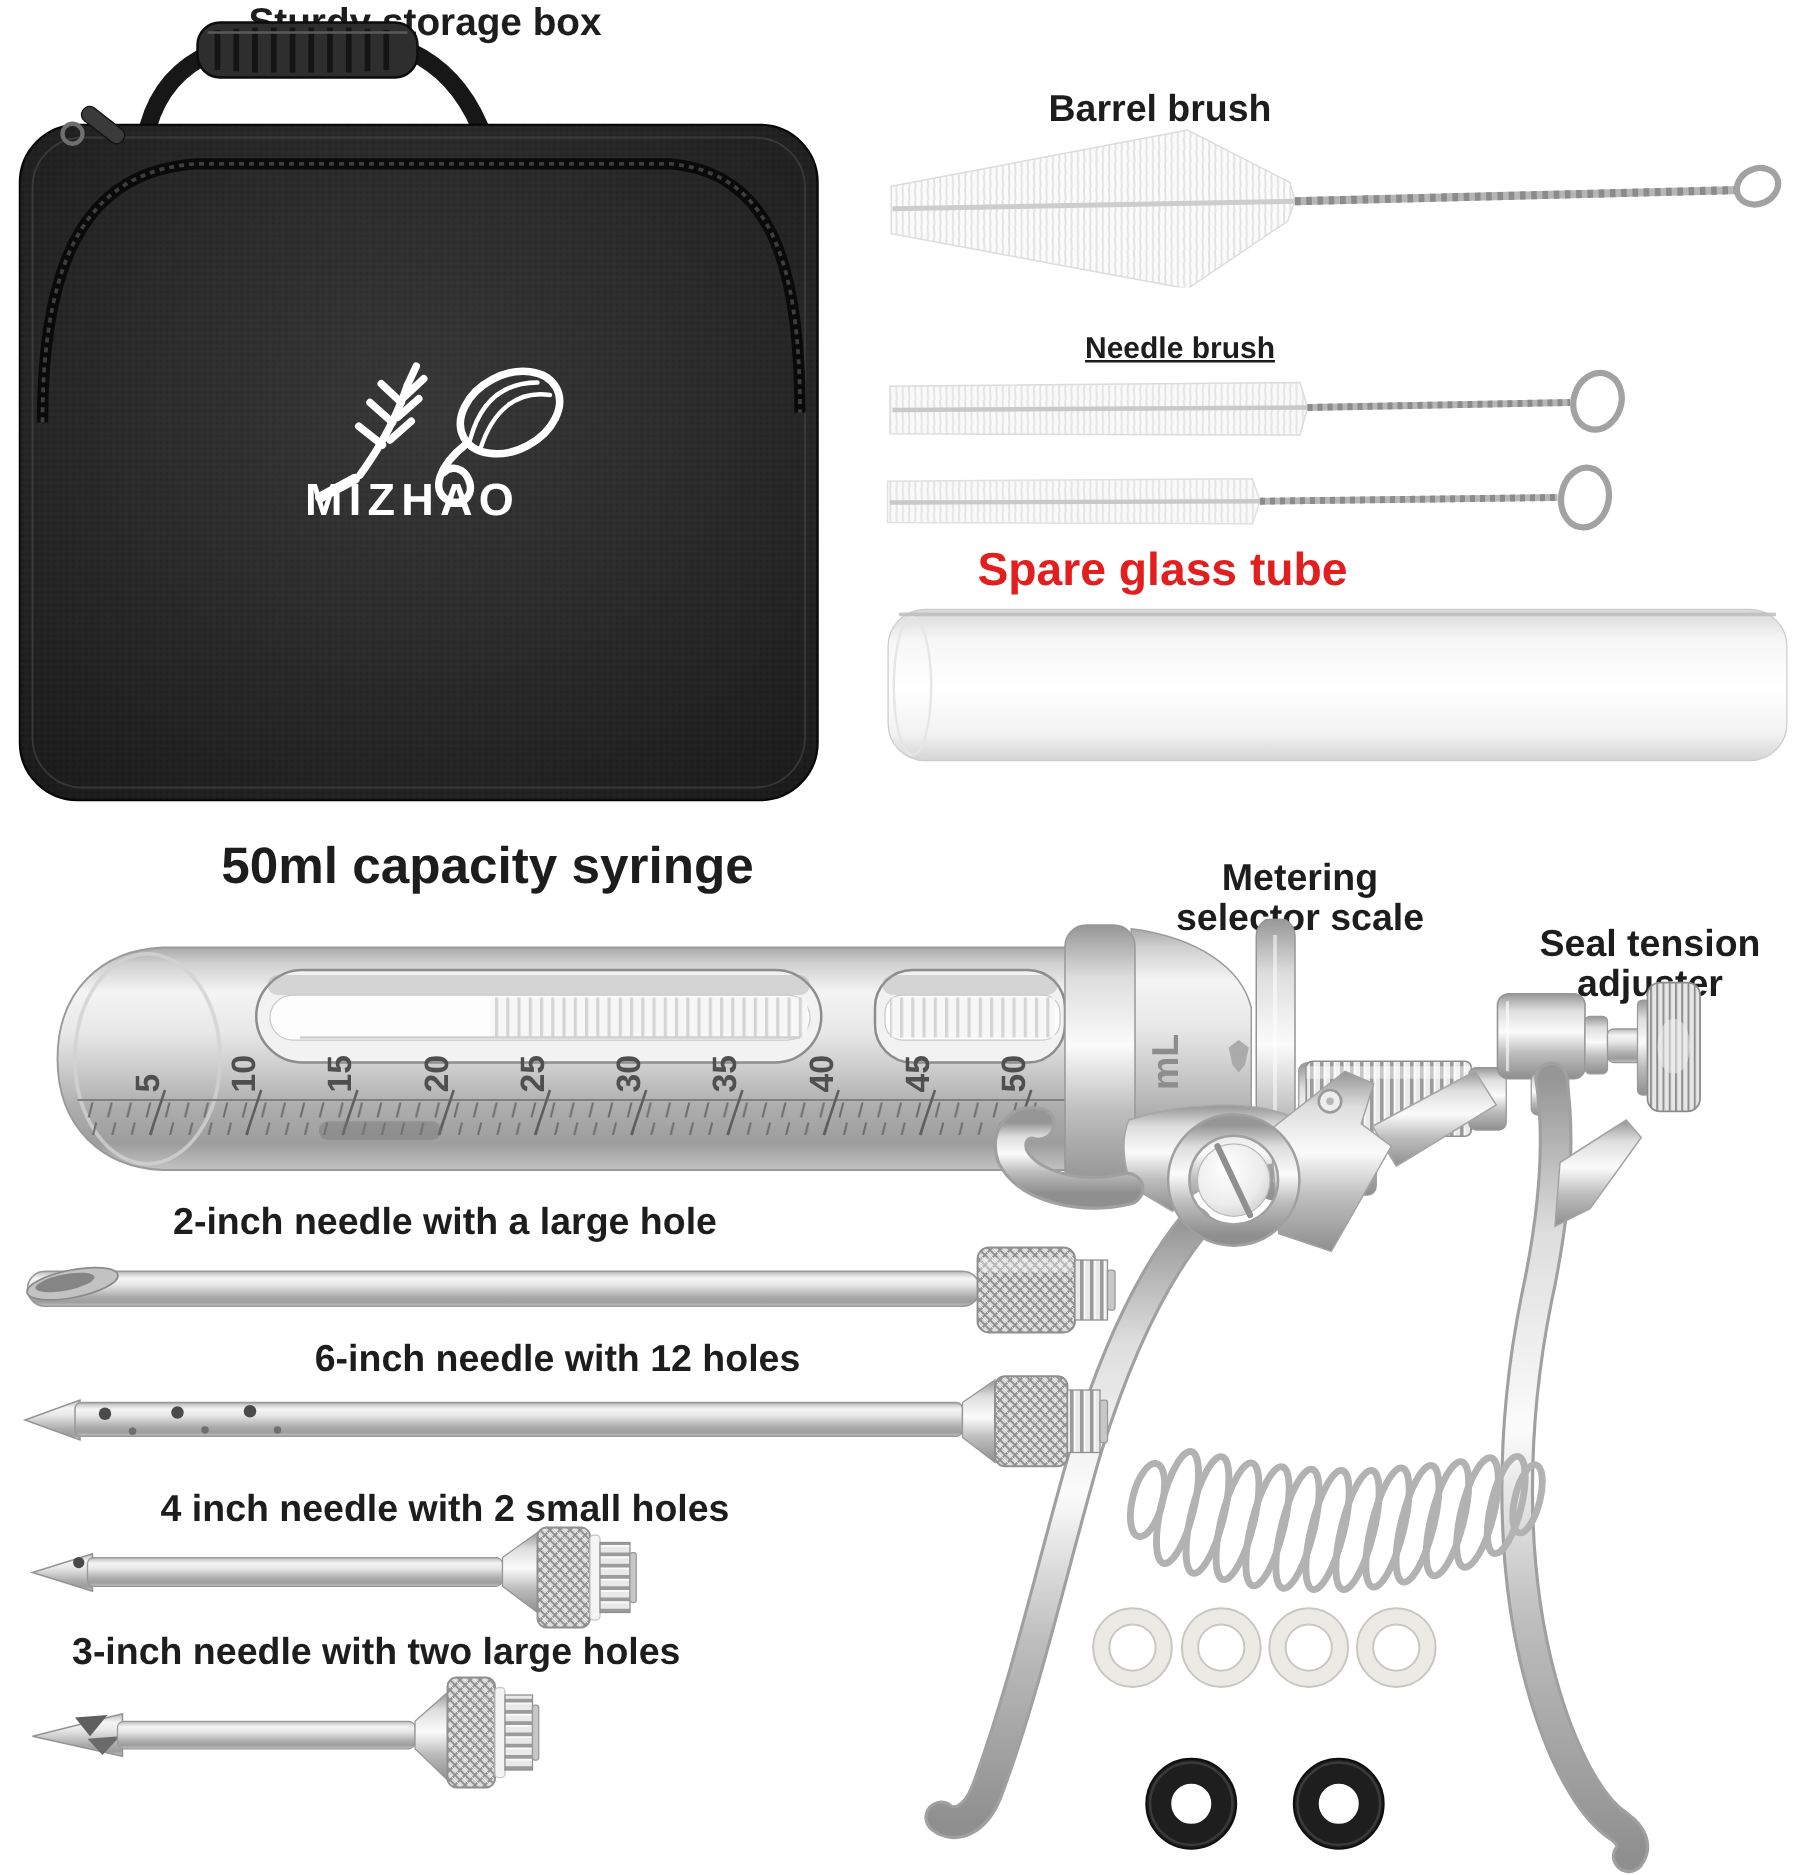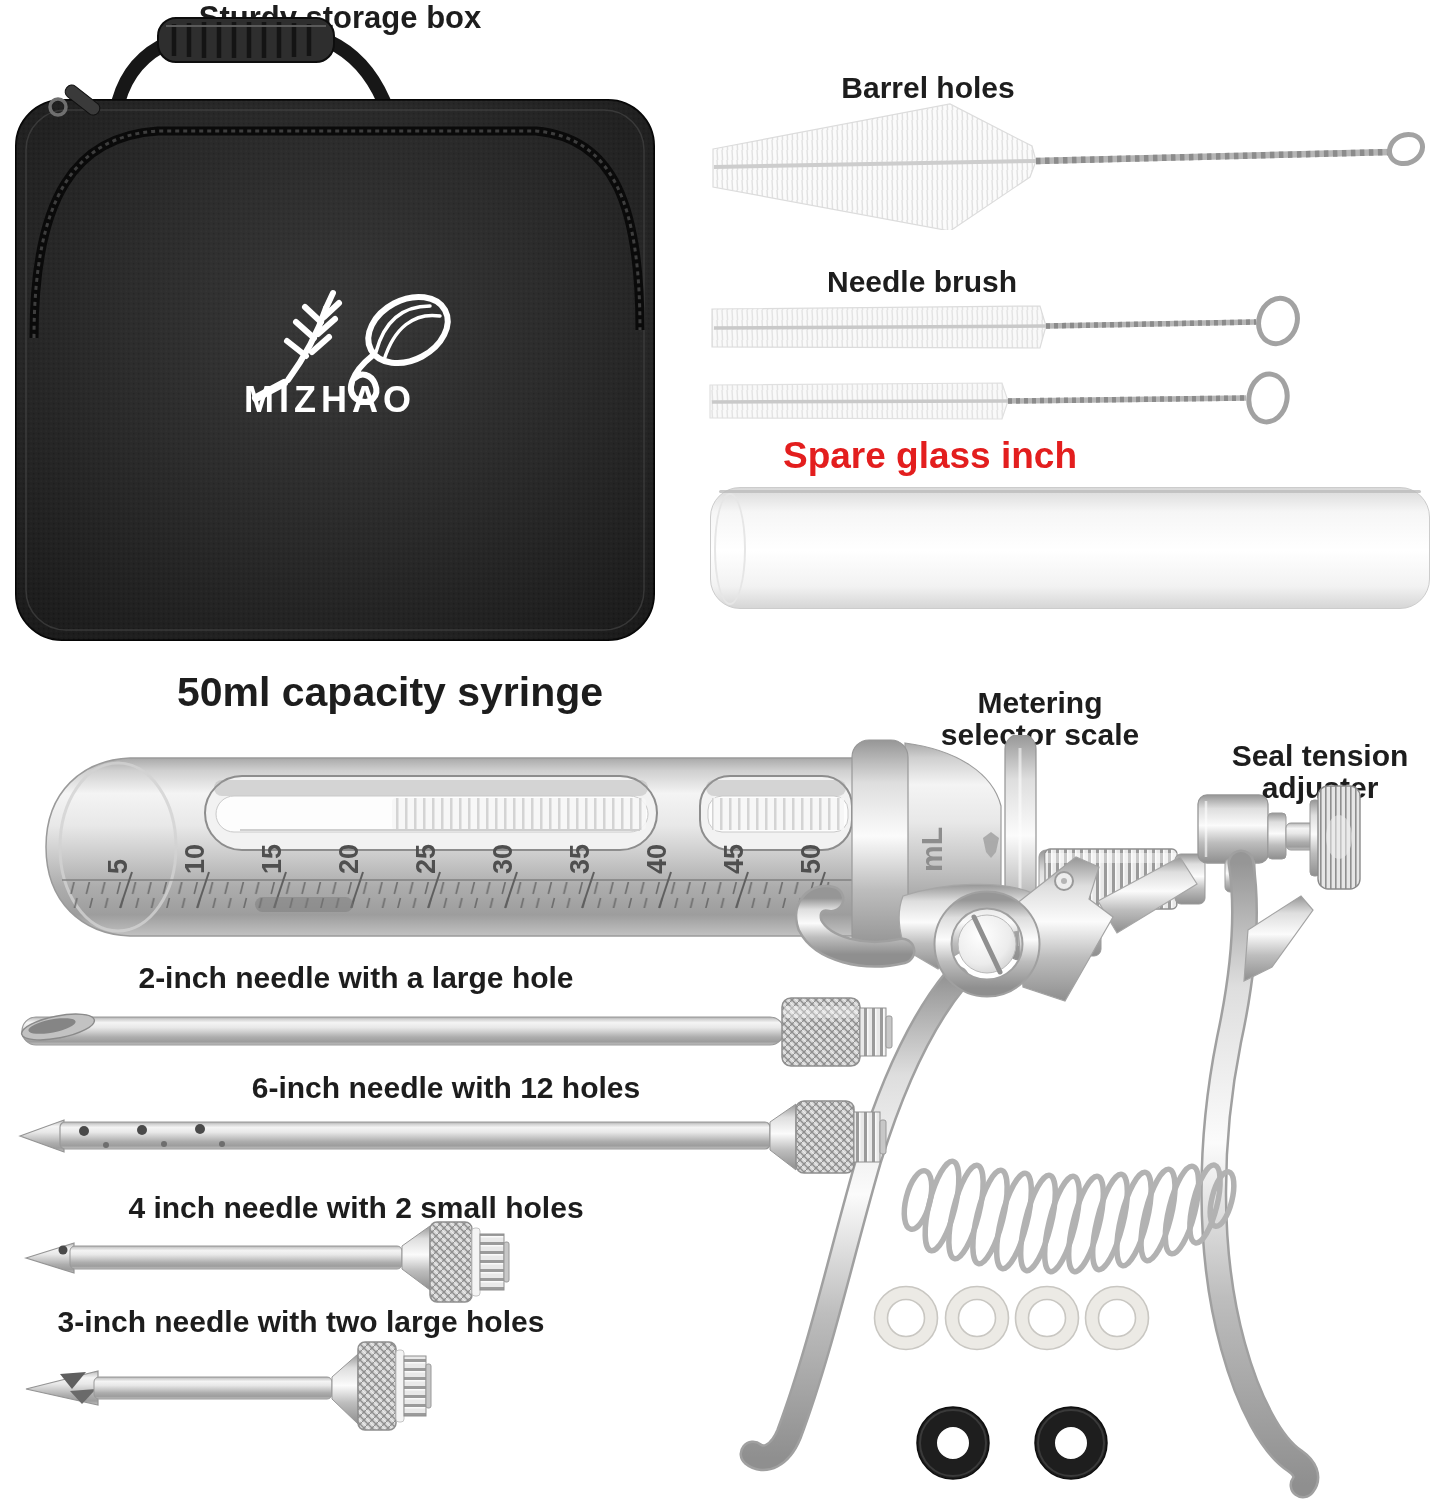--- a/index.html
+++ b/index.html
@@ -28,23 +28,23 @@
   .tube-top{
     position:absolute;left:8px;top:2px;right:8px;height:3px;border-radius:2px;background:#bbbbbb;opacity:.8;
   }
 </style>
 </head>
 <body>
 
 <div class="stage">
 
   <div class="lbl" style="left:340px;top:1px;font-size:31px;">Sturdy storage box</div>
-  <div class="lbl" style="left:928px;top:72px;font-size:30px;">Barrel holes</div>
-  <div class="lbl" style="left:922px;top:266px;font-size:30px;">Needle brush</div>
-  <div class="lbl red" style="left:930px;top:436px;font-size:37px;">Spare glass inch</div>
+  <div class="lbl" style="left:928px;top:72px;font-size:30px;">Barrel brush</div>
+  <div class="lbl" style="left:944px;top:266px;font-size:24px;text-decoration:underline;">Needle brush</div>
+  <div class="lbl red" style="left:930px;top:436px;font-size:37px;">Spare glass tube</div>
   <div class="lbl" style="left:390px;top:670px;font-size:41px;">50ml capacity syringe</div>
 
   <div class="lbl two" style="left:1040px;top:687px;font-size:30px;">
     <div>Metering</div>
     <div>selector scale</div>
   </div>
   <div class="lbl two" style="left:1320px;top:693px;font-size:30px;margin-top:47px;">
     <div>Seal tension</div>
     <div>adjuster</div>
   </div>

